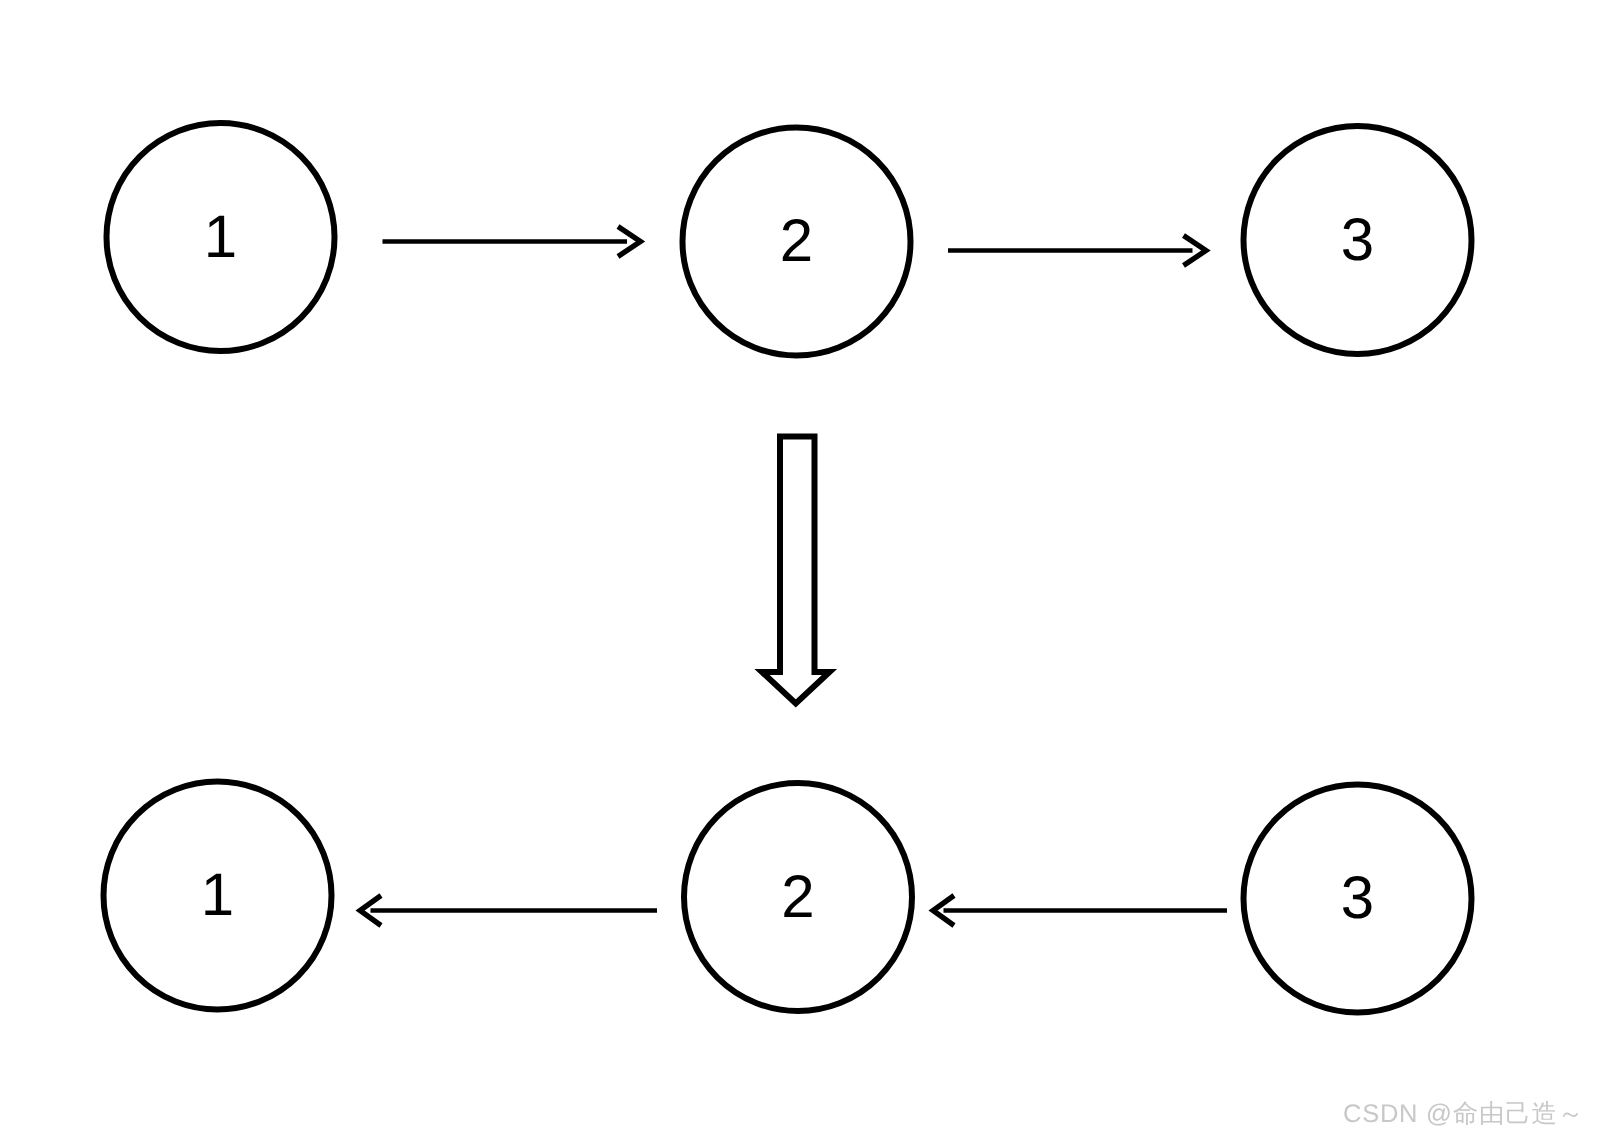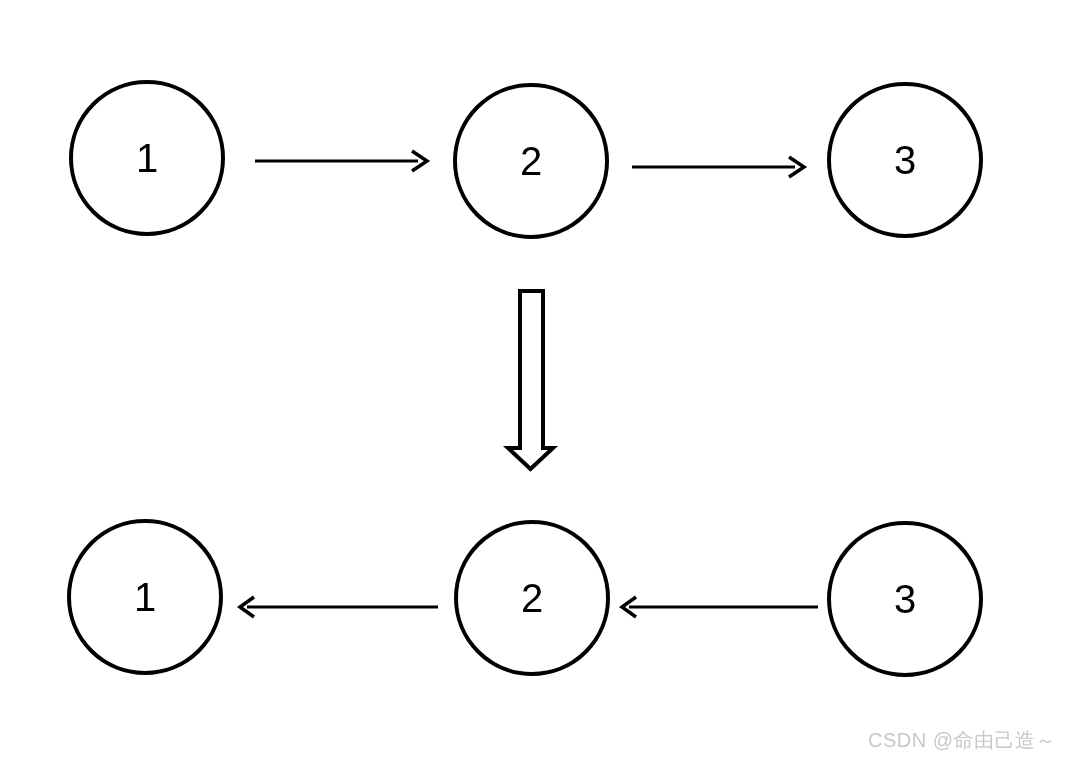--- a/index.html
+++ b/index.html
@@ -34,21 +34,21 @@
     user-select: none;
   }
   .arrow-svg {
     position: absolute;
     display: block;
   }
   .watermark {
     position: absolute;
     right: 15px;
     bottom: 8px;
-    font-size: 20px;
+    font-size: 17px;
     color: #c8c8c8;
     letter-spacing: 0.5px;
     white-space: nowrap;
   }
 </style>
 </head>
 <body>
 
 <div class="canvas">
 

